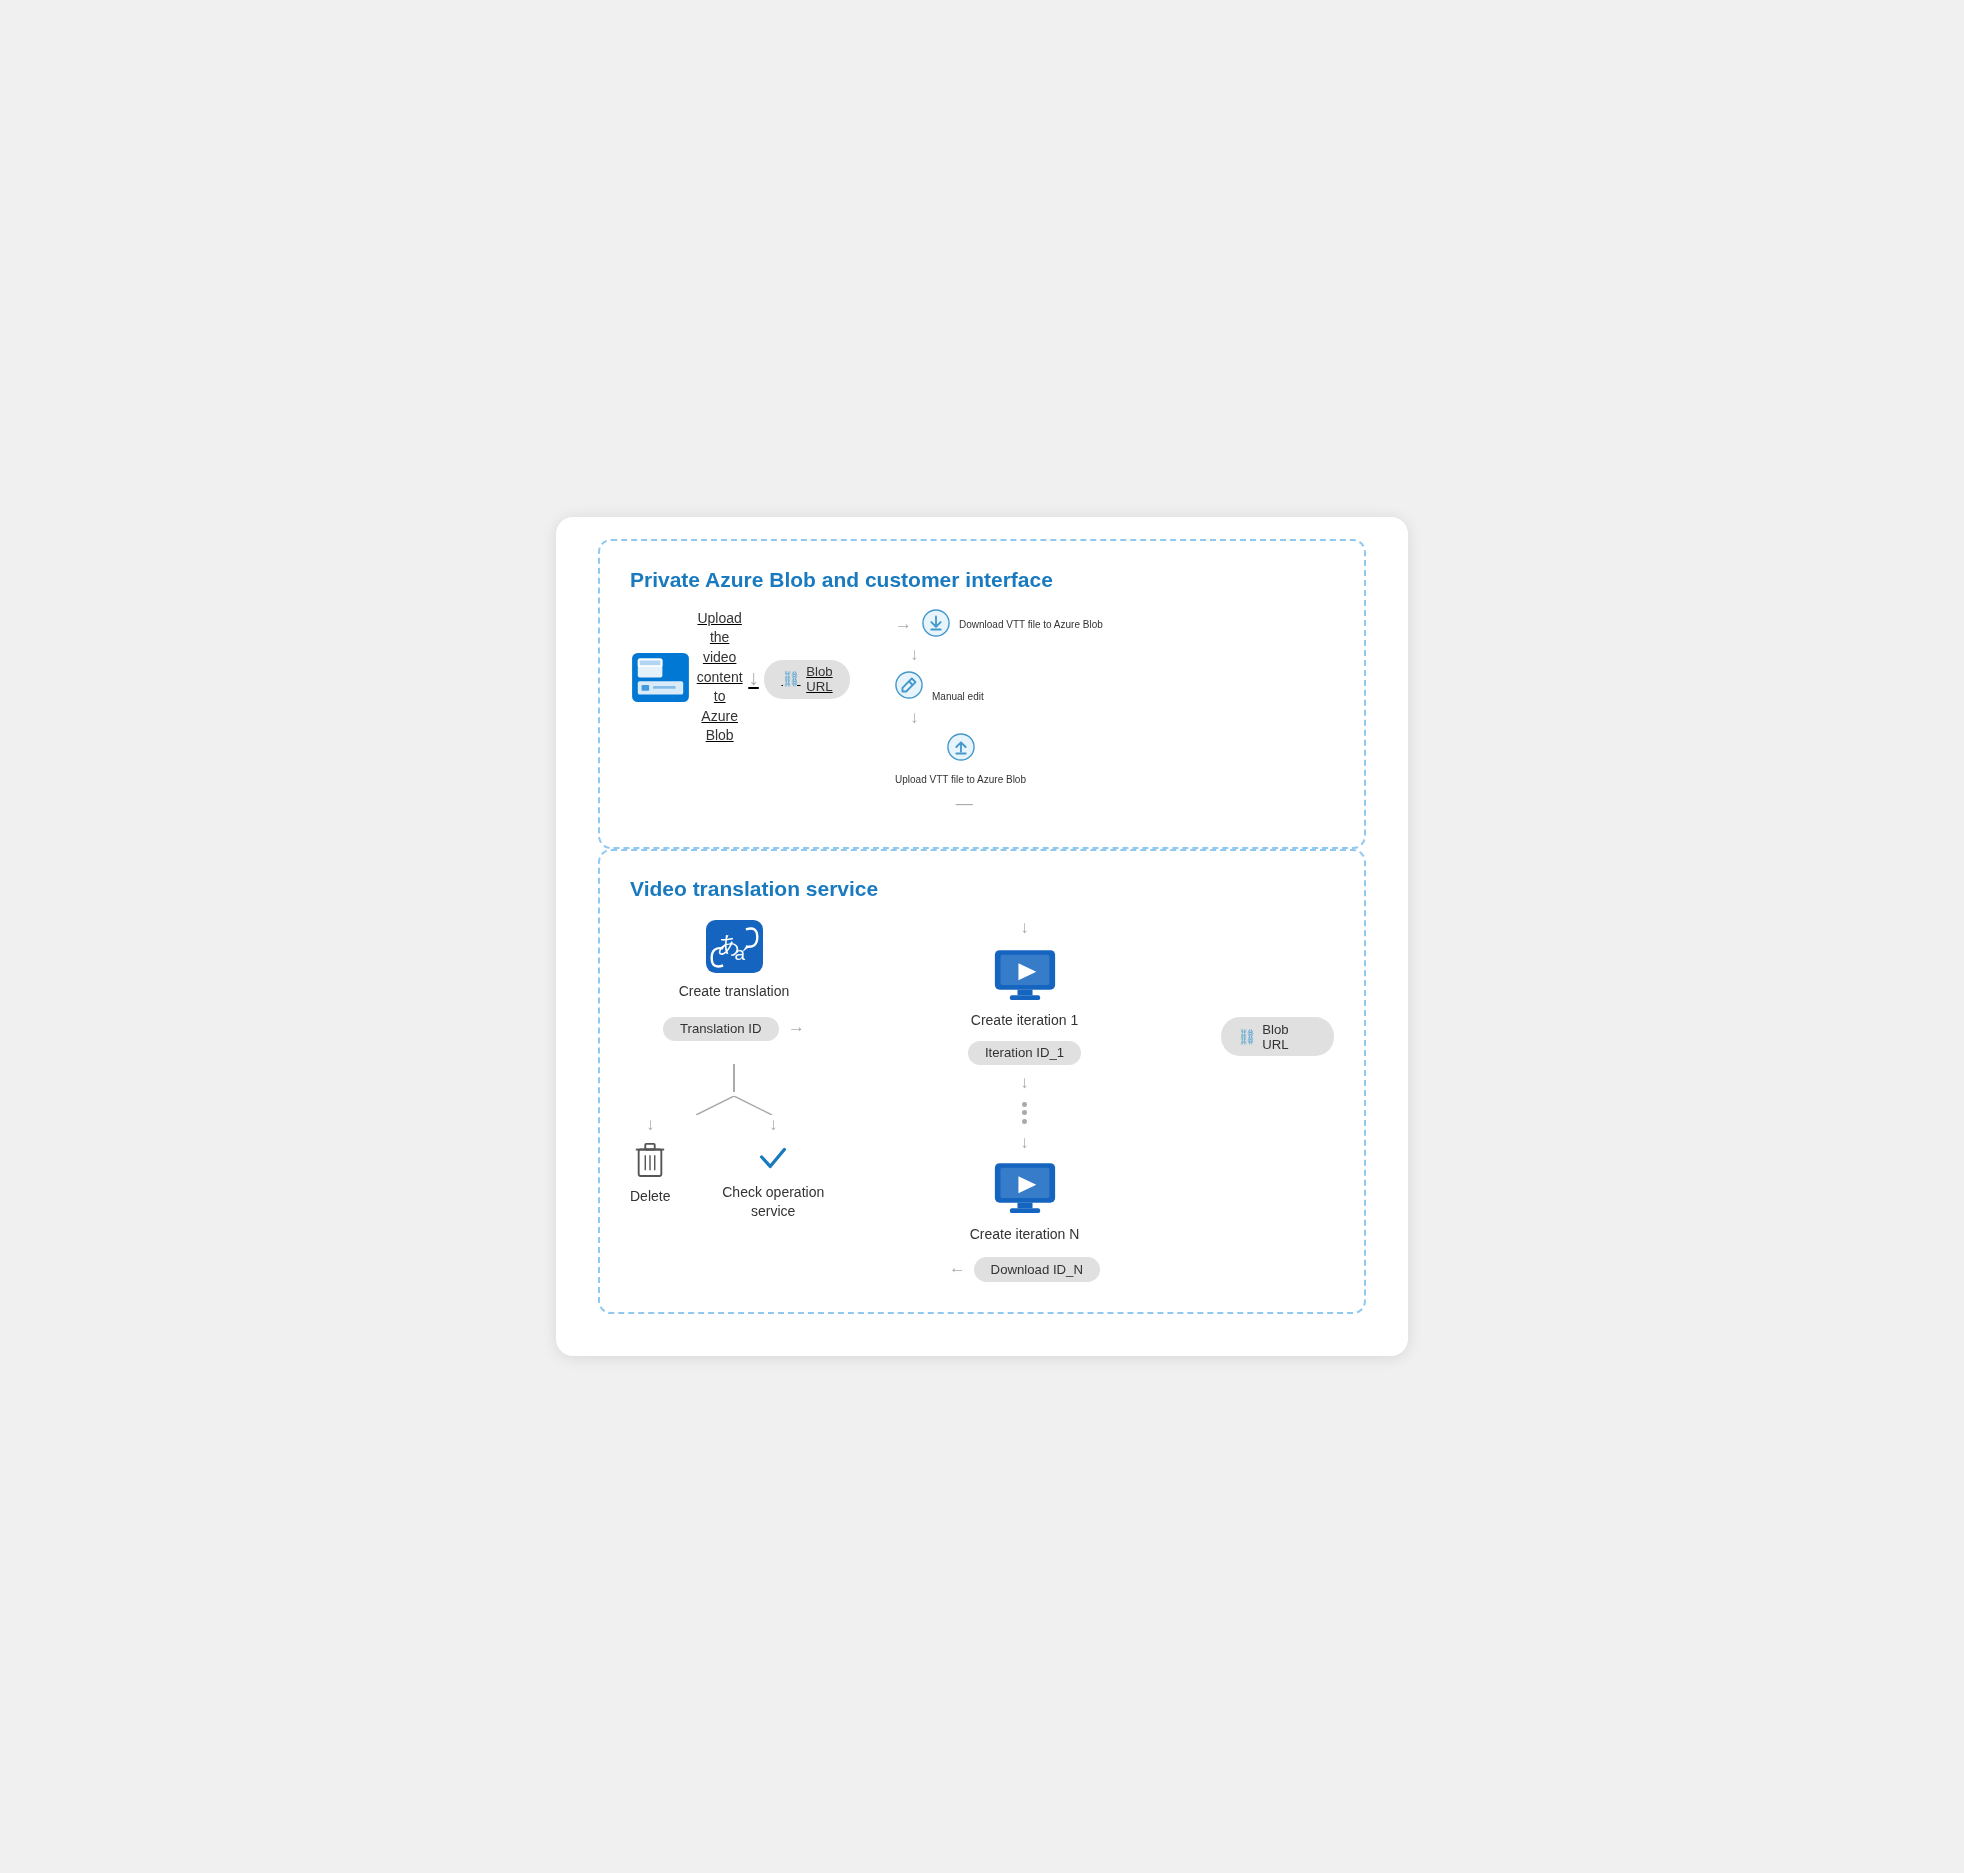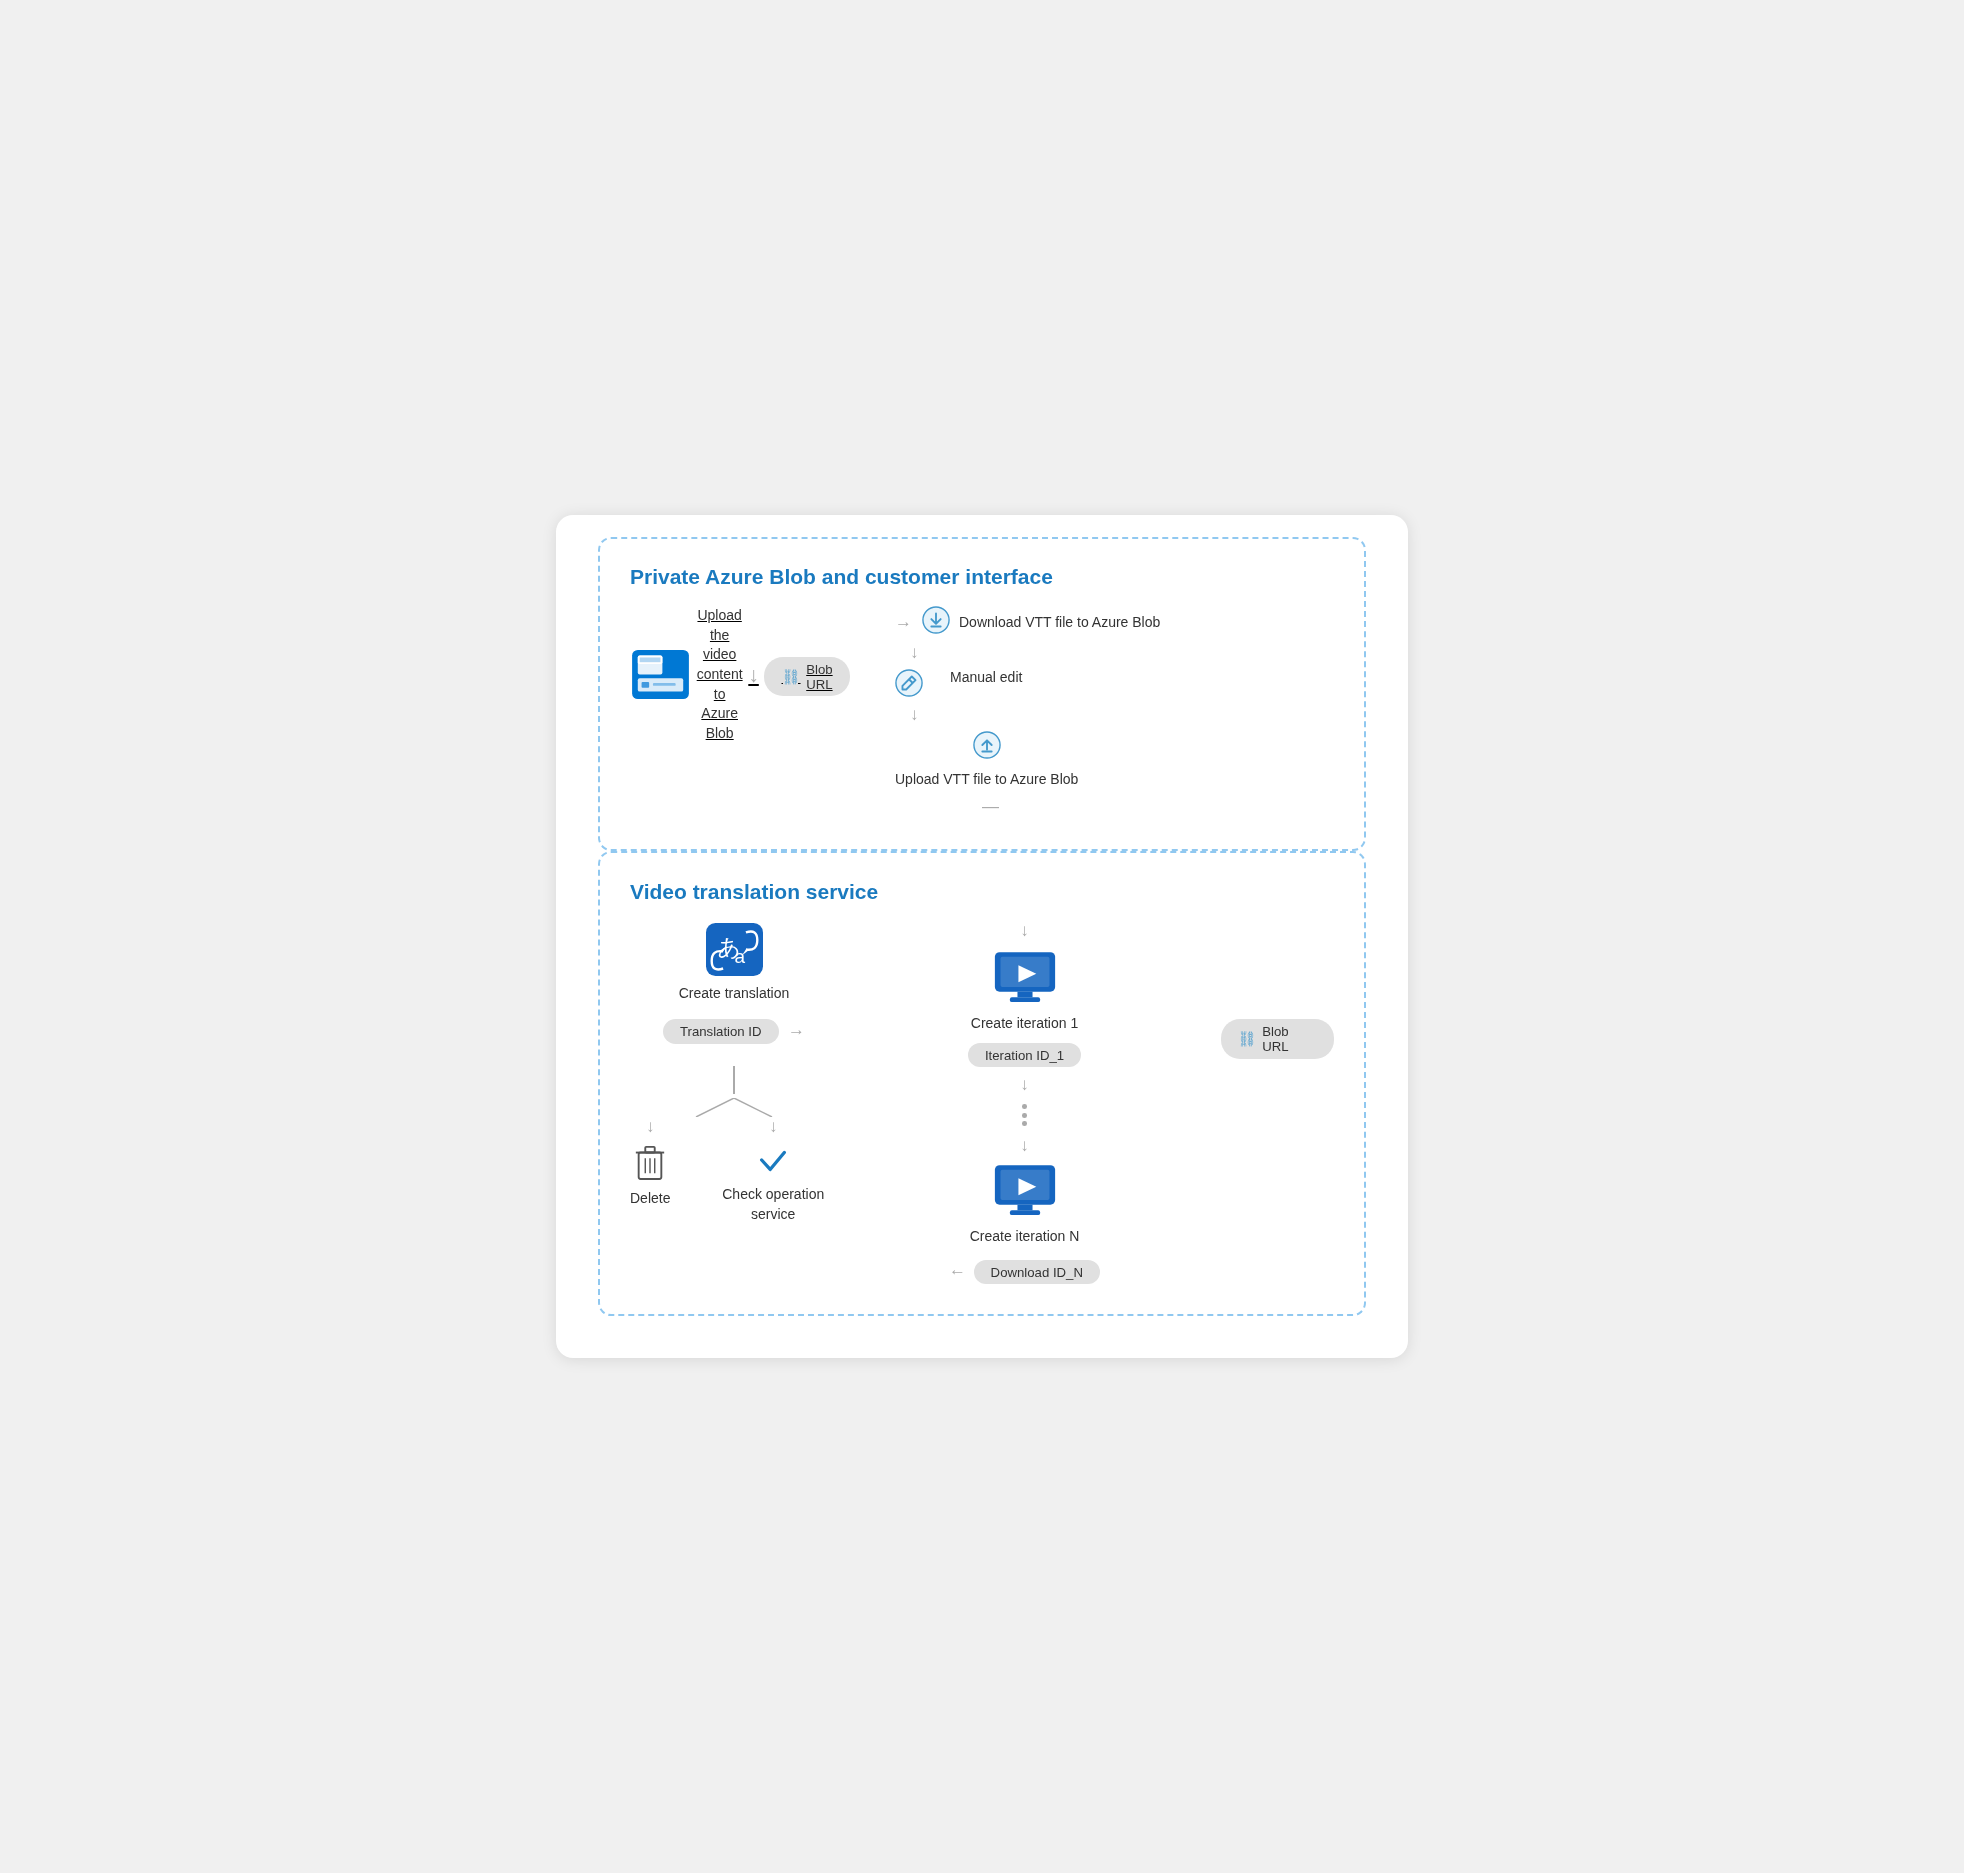--- a/index.html
+++ b/index.html
@@ -85,21 +85,21 @@
     }
     .arrow-down {
       display: flex;
       justify-content: center;
       color: #aaa;
       font-size: 21px;
       line-height: 1;
       margin: 1.9px 0;
     }
     .step-label {
-      font-size: 14px;
+      font-size: 10px;
       color: #333;
     }
     
     .bottom-section-wrapper {
       border: 2.4px dashed #90c8f0;
       border-radius: 13.2px;
       padding: 26.5px 30px 30px 30px;
       margin-top: -1.9px;
     }
     
@@ -157,21 +157,21 @@
             <svg width="28" height="28" viewBox="0 0 30 30">
               <circle cx="15" cy="15" r="14" fill="#e8f4fb" stroke="#4499cc" stroke-width="1.5"></circle>
               <path d="M15 8 L15 18 M10 14 L15 19 L20 14" stroke="#4499cc" stroke-width="2" fill="none" stroke-linecap="round" stroke-linejoin="round"></path>
               <line x1="10" y1="22" x2="20" y2="22" stroke="#4499cc" stroke-width="2" stroke-linecap="round"></line>
             </svg>
           </span>
           <span class="step-label">Download VTT file to Azure Blob</span>
         </div>
         <div style="display:flex;justify-content:flex-start;padding-left:15px;color:#aaa;font-size:17px;margin-bottom:5.7px;">↓</div>
 
-        <div style="display:flex;flex-direction:row;align-items:flex-start;gap:27px;margin-bottom:5.7px;">
+        <div style="display:flex;flex-direction:row;align-items:flex-end;gap:9px;margin-bottom:5.7px;">
 
           <span>
             <svg width="28" height="28" viewBox="0 0 30 30">
               <circle cx="15" cy="15" r="14" fill="#e8f4fb" stroke="#4499cc" stroke-width="1.5"></circle>
               <path d="M18 8 L22 12 L12 22 L8 22 L8 18 Z" fill="none" stroke="#4499cc" stroke-width="2" stroke-linejoin="round"></path>
               <line x1="15" y1="11" x2="19" y2="15" stroke="#4499cc" stroke-width="2"></line>
             </svg>
           </span>
           <span class="step-label">Manual edit</span>
         </div>

